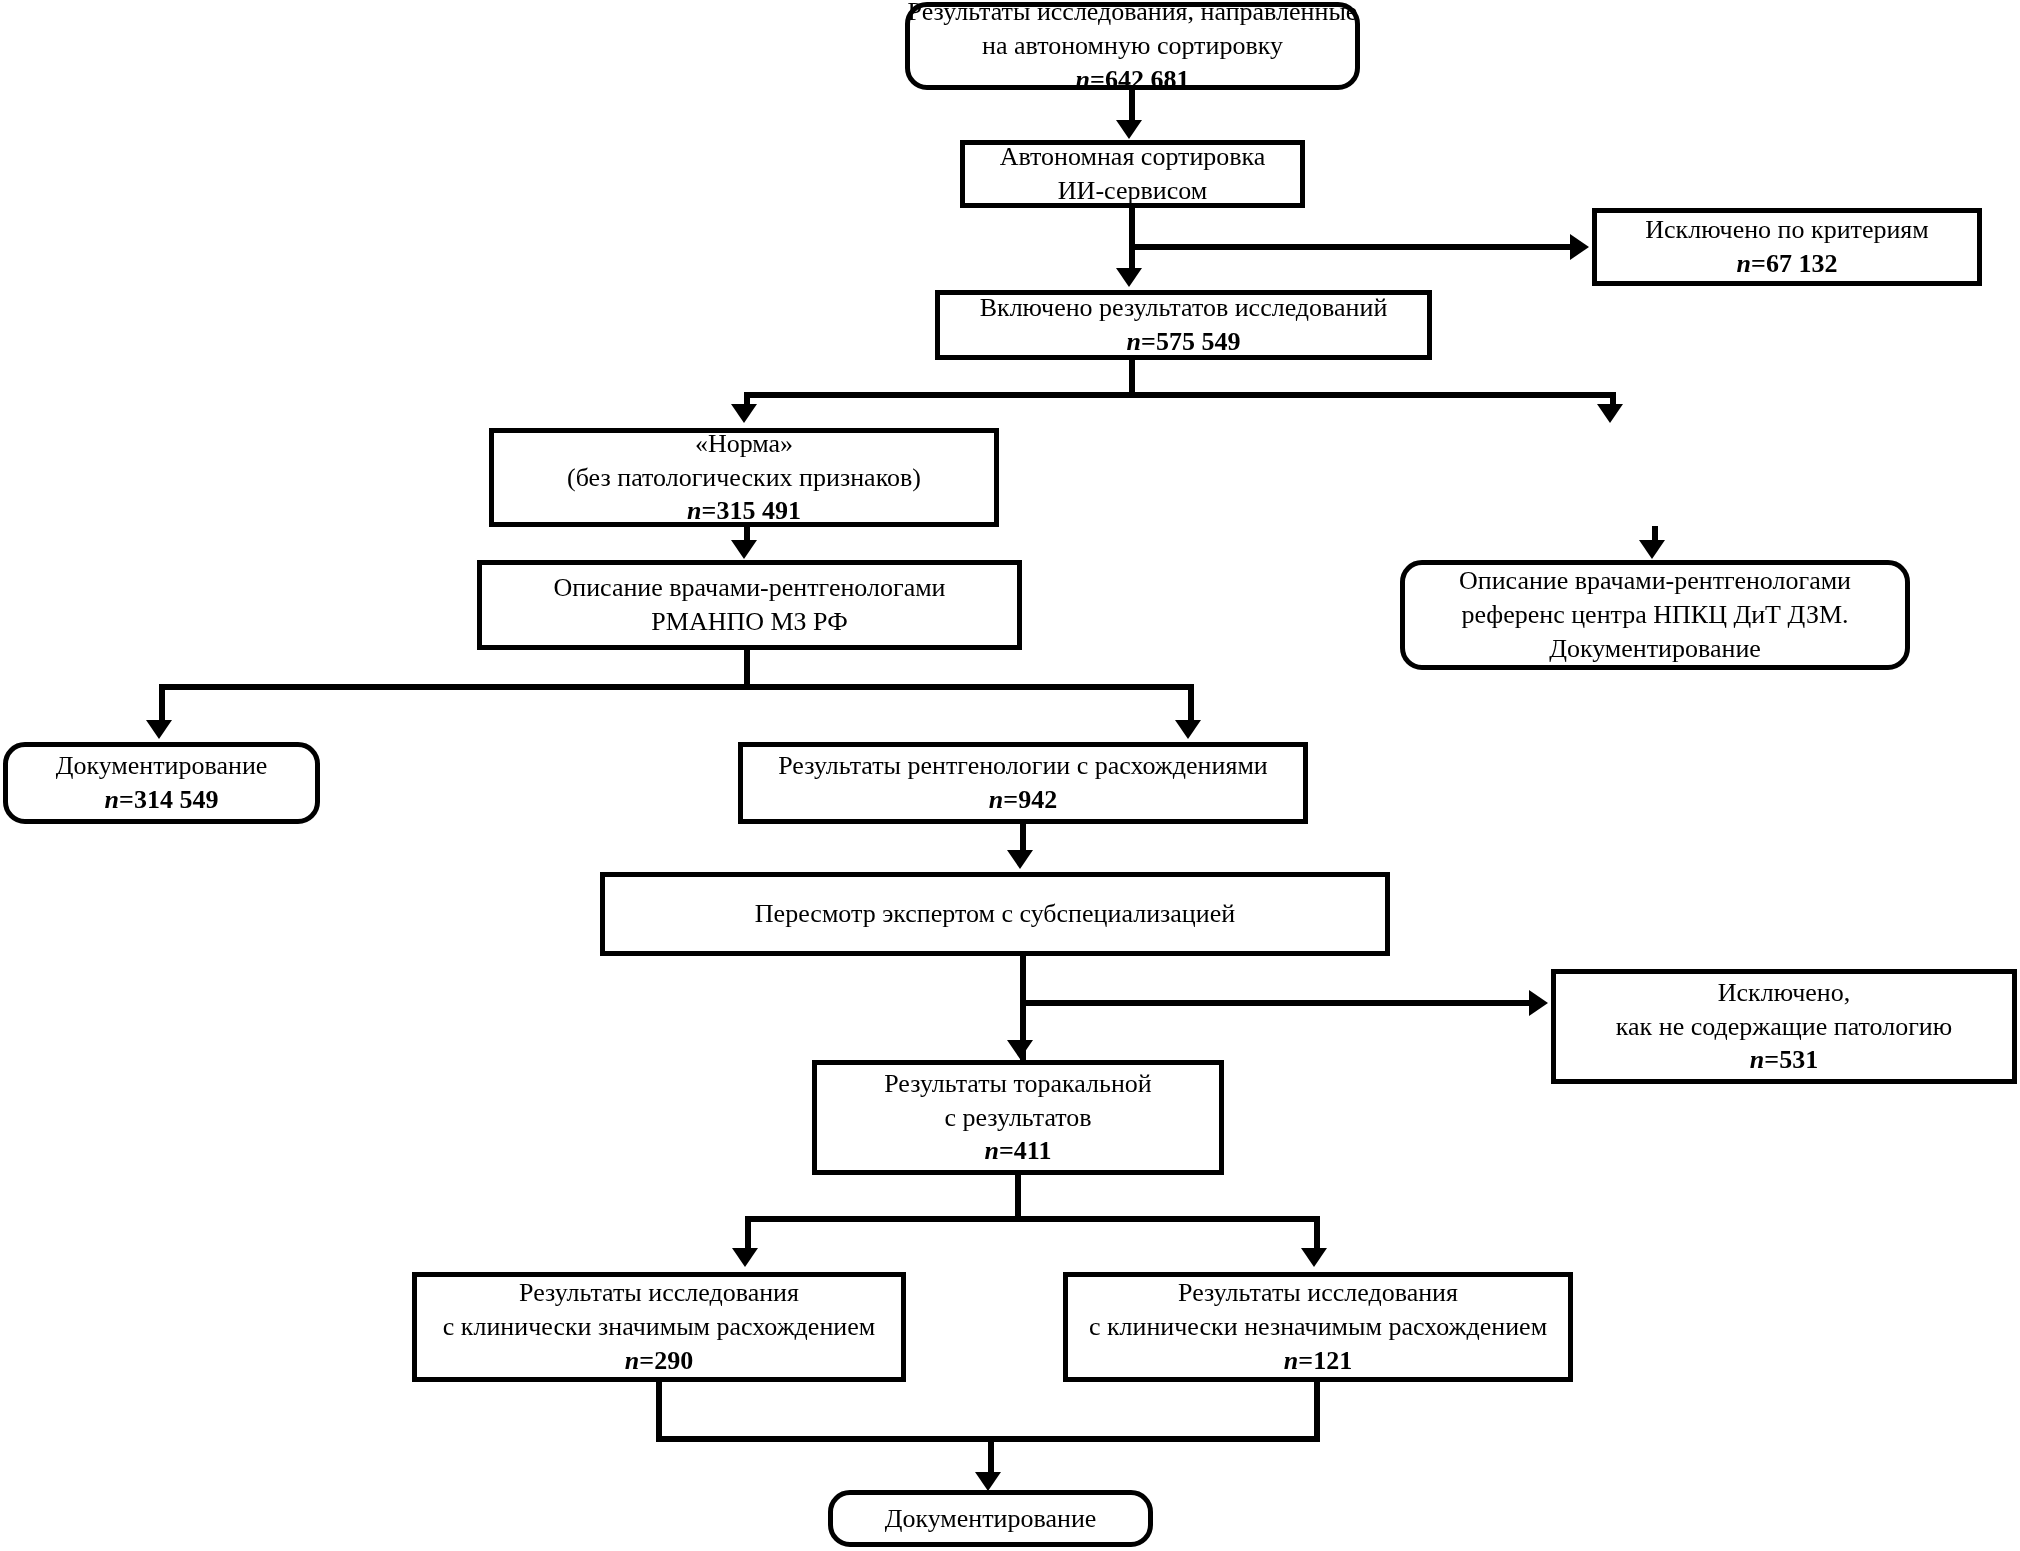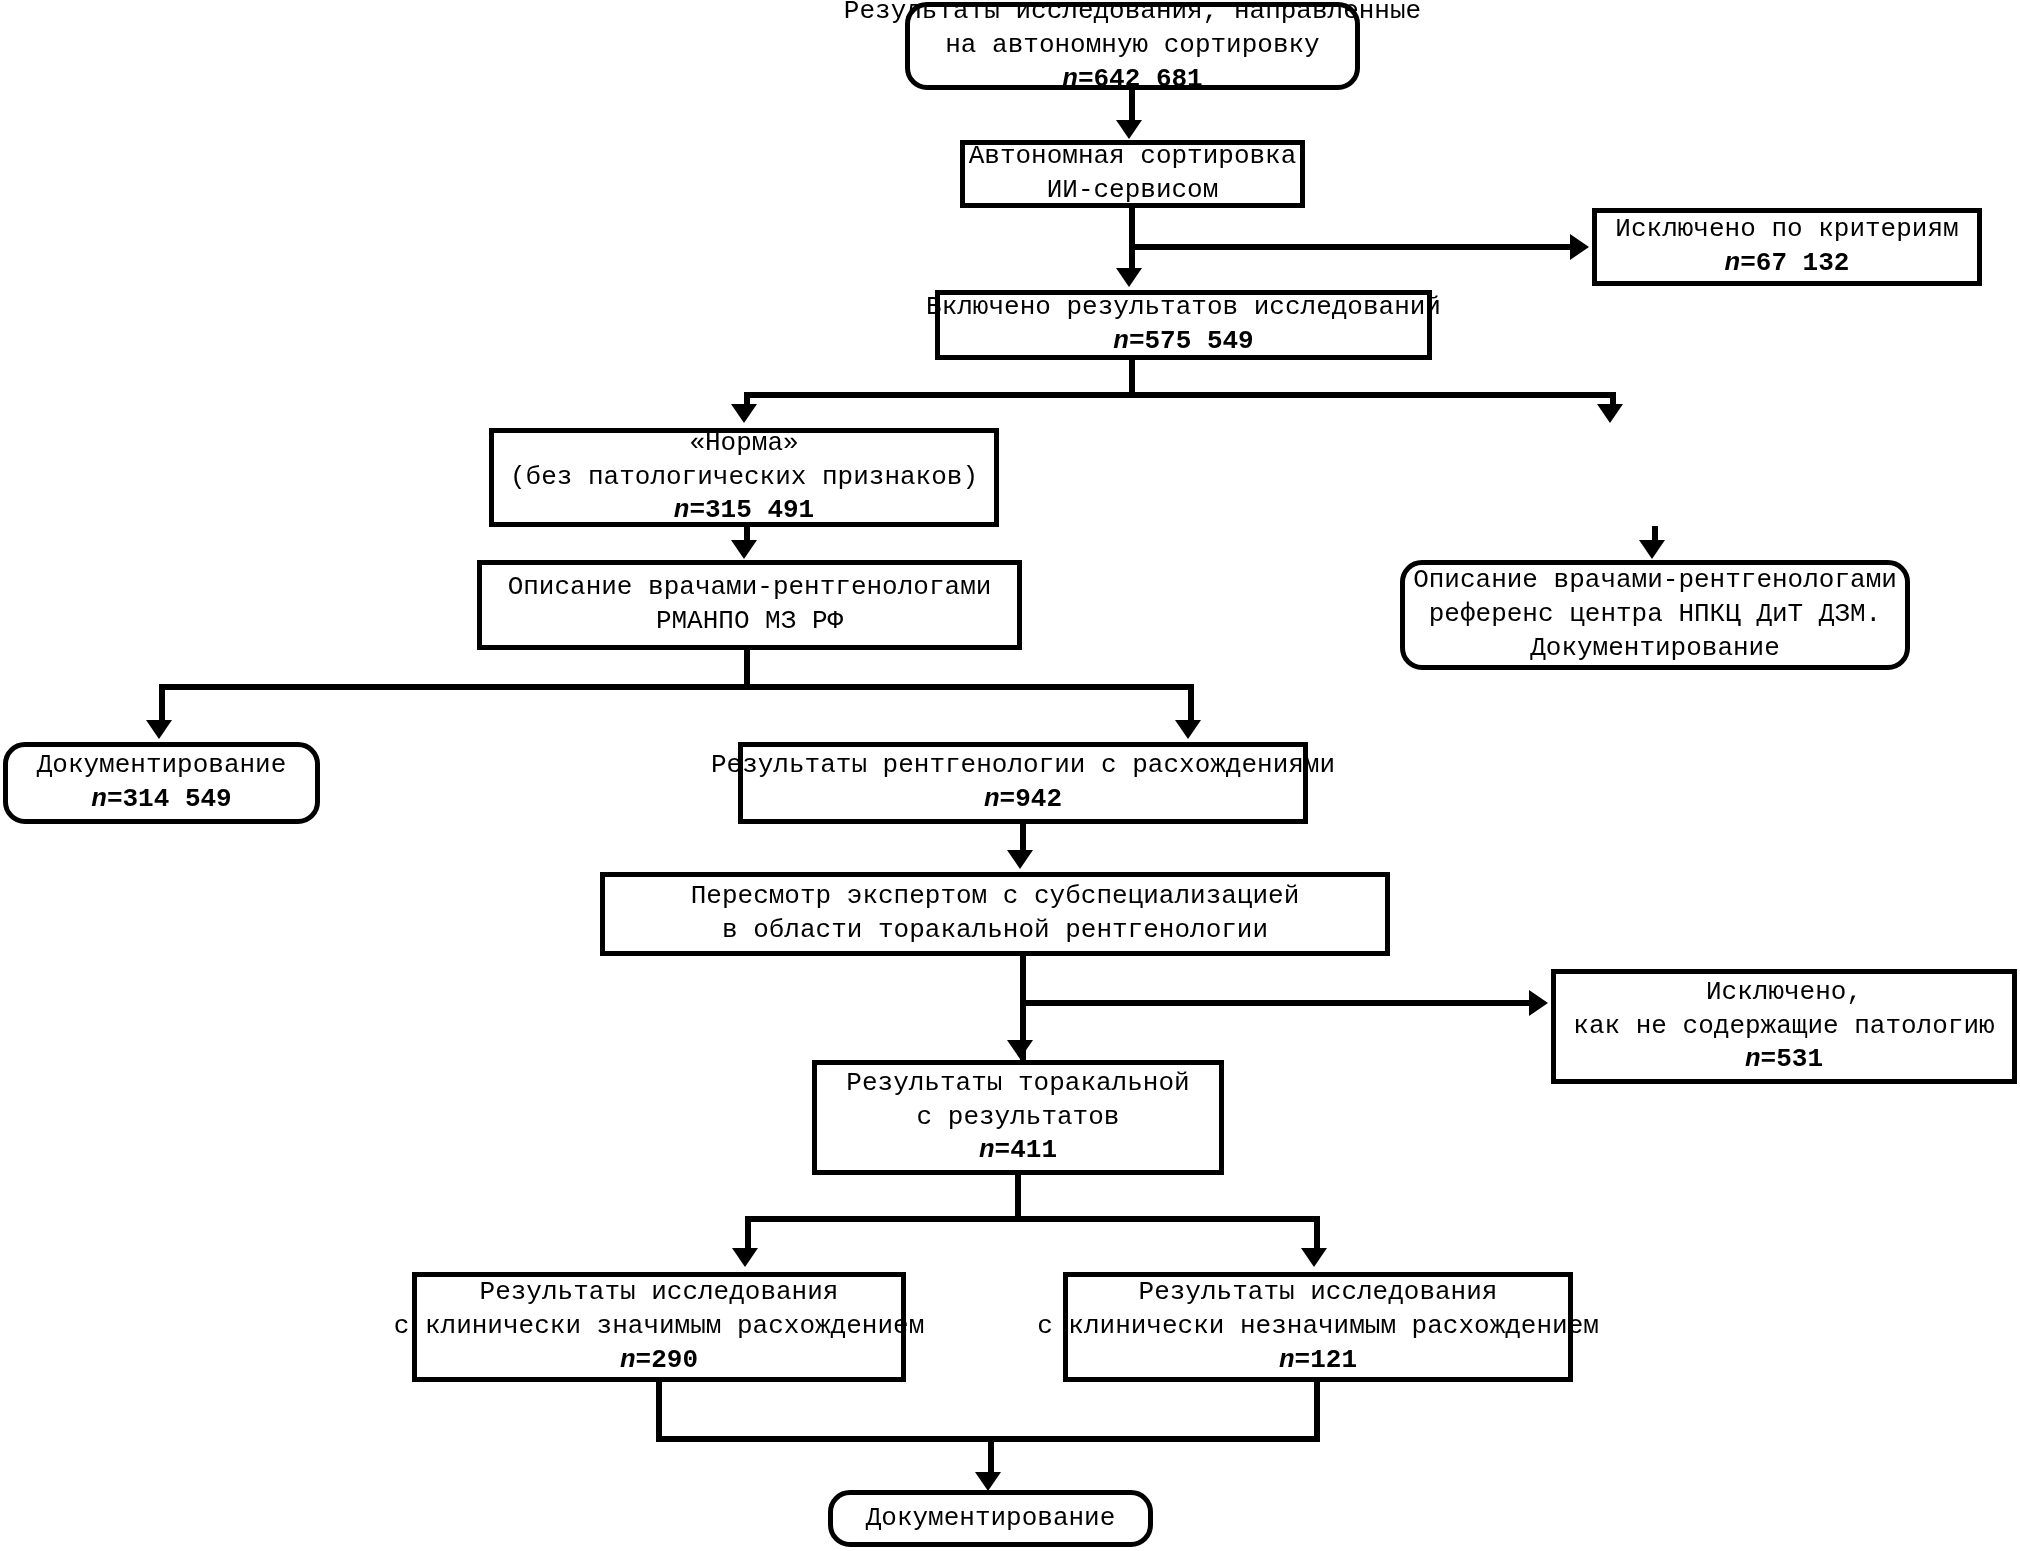--- a/index.html
+++ b/index.html
@@ -5,21 +5,21 @@
   html, body {
     margin: 0;
     padding: 0;
     background: #ffffff;
   }
   #canvas {
     position: relative;
     width: 2020px;
     height: 1551px;
     background: #ffffff;
-    font-family: Liberation Mono, monospace;
+    font-family: Liberation Serif, serif;
     overflow: hidden;
   }
   .node {
     position: absolute;
     box-sizing: border-box;
     border: 5px solid #000000;
     background: #ffffff;
     display: flex;
     flex-direction: column;
     align-items: center;
@@ -119,21 +119,20 @@
     <span class="ln nval"><i>n</i>=314 549</span>
   </div>
 
   <div class="node" style="left:738px; top:742px; width:570px; height:82px;">
     <span class="ln">Результаты рентгенологии с расхождениями</span>
     <span class="ln nval"><i>n</i>=942</span>
   </div>
 
   <div class="node" style="left:600px; top:872px; width:790px; height:84px;">
     <span class="ln">Пересмотр экспертом с субспециализацией</span>
-    <span class="ln">в области торакальной рентгенологии</span>
   </div>
 
   <div class="node" style="left:1551px; top:945px; width:466px; height:115px;margin-top:24px;">
     <span class="ln">Исключено,</span>
     <span class="ln">как не содержащие патологию</span>
     <span class="ln nval"><i>n</i>=531</span>
   </div>
 
   <div class="node" style="left:812px; top:1060px; width:412px; height:115px;">
     <span class="ln">Результаты торакальной</span>

